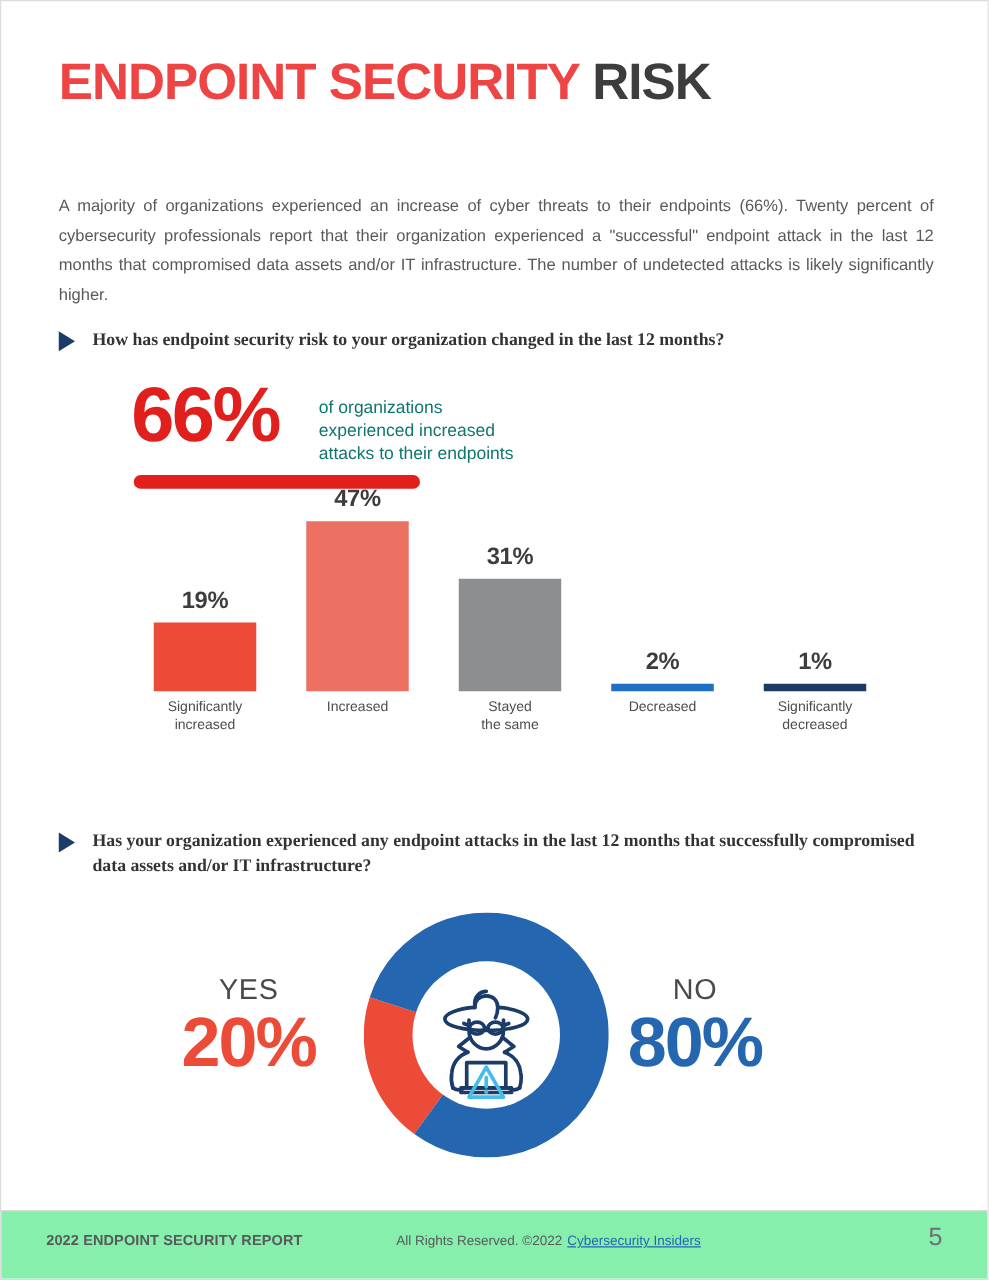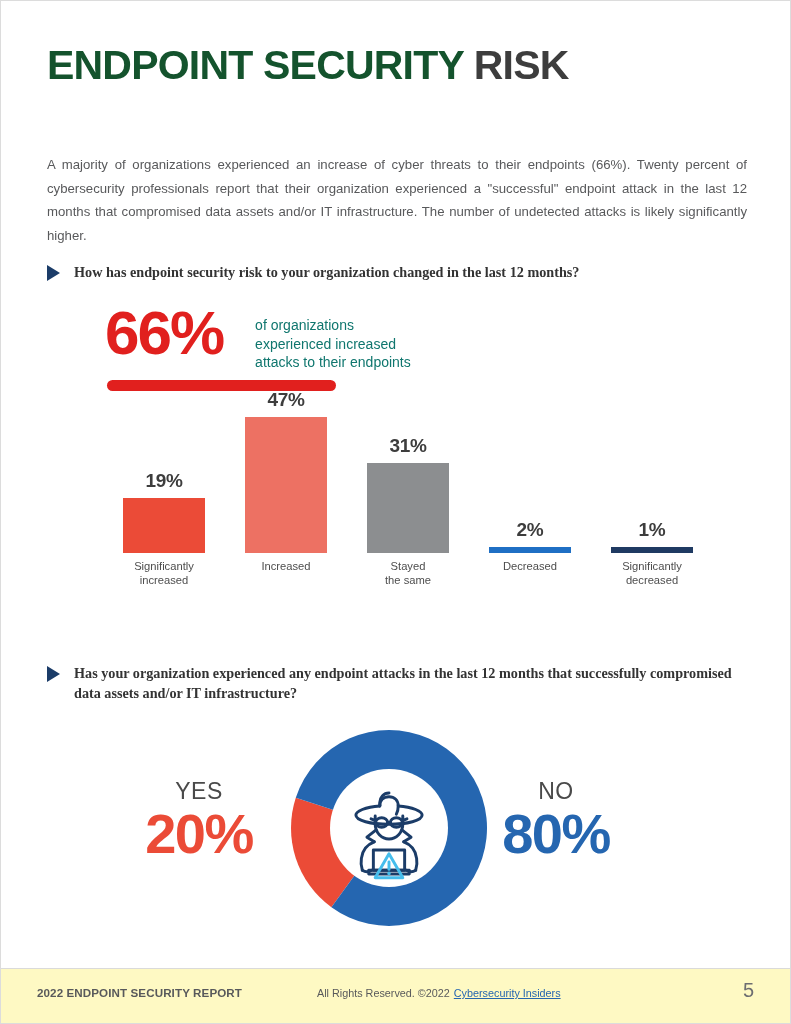--- a/index.html
+++ b/index.html
@@ -26,21 +26,21 @@
   .title {
     position: absolute;
     left: 46px;
     top: 44px;
     font-size: 41px;
     font-weight: bold;
     letter-spacing: -0.8px;
     line-height: 1;
     white-space: nowrap;
   }
-  .title .t-blue { color: #14532d; text-align: center; }
+  .title .t-blue { color: #ef4444; text-align: center; }
   .title .t-dark { color: #3D3D3D; }
 
   
   .intro {
     position: absolute;
     left: 46px;
     top: 152px;
     width: 700px;
     font-size: 13.2px;
     line-height: 23.5px;
@@ -188,21 +188,21 @@
   .yn-pct.red  { color: #EB4B37; }
   .yn-pct.blue { color: #2566B0; }
 
   
   .footer {
     position: absolute;
     left: 0;
     right: 0;
     bottom: 0;
     height: 54px;
-    background: #fef9c3;
+    background: #86efac;
     border-top: 1px solid #DADADA;
   }
   .footer-title {
     position: absolute;
     left: 36px;
     top: 17px;
     font-size: 11.6px;
     font-weight: bold;
     color: #58595B;
     letter-spacing: 0.1px;

